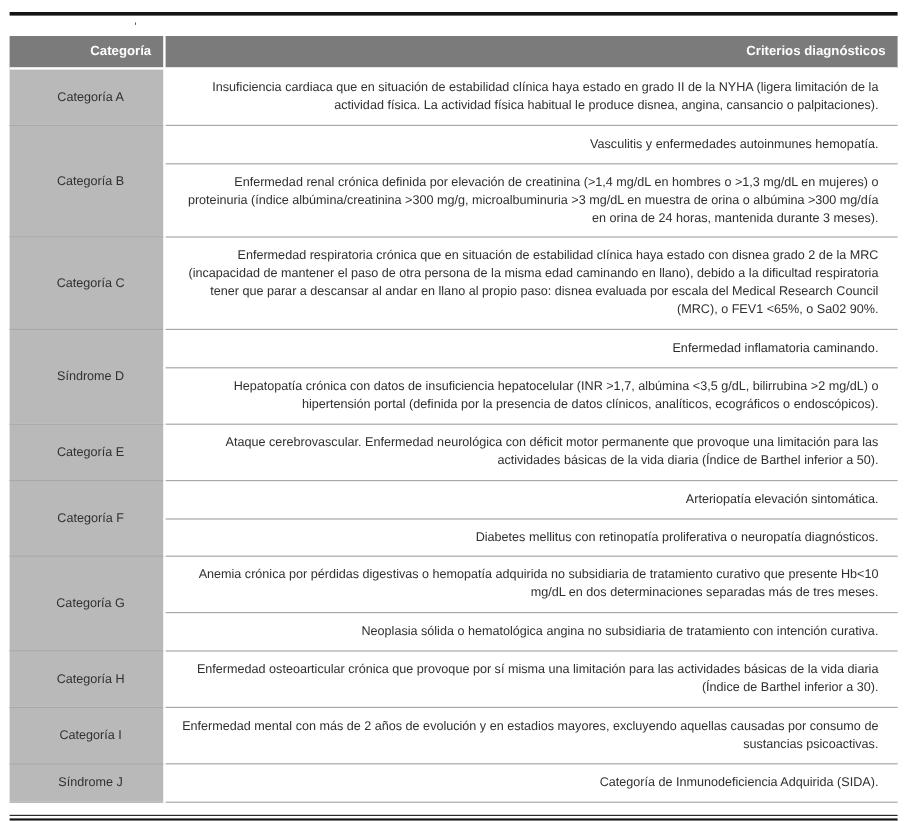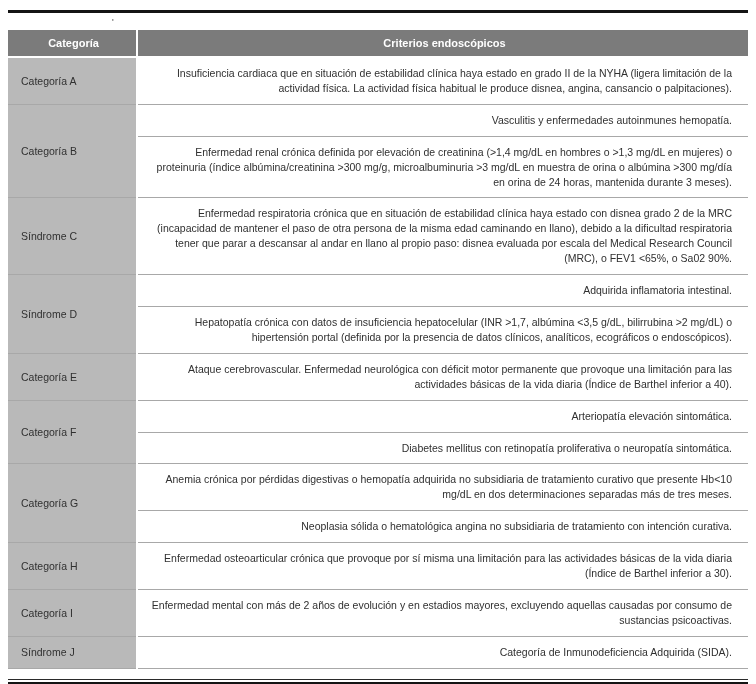--- a/index.html
+++ b/index.html
@@ -33,39 +33,40 @@
   table.criteria-table {
     width: 740px;
     border-collapse: collapse;
     table-layout: fixed;
   }
   table.criteria-table th {
     background: #7b7b7b;
     color: #ffffff;
     font-size: 11px;
     font-weight: bold;
-    text-align: center;
+    text-align: right;
     padding: 7px 10px 7px 13px;
     border-bottom: 2px solid #ffffff;
   }
   th.cat-col {
     width: 105px;
     border-right: 2px solid #ffffff;
   }
   table.criteria-table td {
     vertical-align: middle;
     font-size: 10.5px;
     color: #303030;
     border-bottom: 1px solid #a8a8a8;
   }
   td.cat-cell {
     background: #b9b9b9;
     padding: 7px 6px 7px 13px;
     border-right: 2px solid #ffffff;
     color: #2e2e2e;
+    text-align: center;
   }
   td.crit-cell {
     background: #ffffff;
     padding: 8px 16px 8px 10px;
     line-height: 1.42;
     text-align: right;
   }
   .rule-bottom-wrap {
     margin-top: 10px;
   }
@@ -83,56 +84,56 @@
 <body>
 
 <div class="page">
   <div class="rule-top"></div>
   <span class="footnote-mark">'</span>
 
   <table class="criteria-table">
     <thead>
       <tr>
         <th class="cat-col">Categoría</th>
-        <th>Criterios endoscópicos</th>
+        <th>Criterios diagnósticos</th>
       </tr>
     </thead>
     <tbody id="tbody">
         <tr>
           <td class="cat-cell" rowspan="1">Categoría A</td>
           <td class="crit-cell">Insuficiencia cardiaca que en situación de estabilidad clínica haya estado en grado II de la NYHA (ligera limitación de la actividad física. La actividad física habitual le produce disnea, angina, cansancio o palpitaciones).</td>
         </tr>
         <tr>
           <td class="cat-cell" rowspan="2">Categoría B</td>
           <td class="crit-cell">Vasculitis y enfermedades autoinmunes hemopatía.</td>
         </tr>
         <tr>
           <td class="crit-cell">Enfermedad renal crónica definida por elevación de creatinina (&gt;1,4 mg/dL en hombres o &gt;1,3 mg/dL en mujeres) o proteinuria (índice albúmina/creatinina &gt;300 mg/g, microalbuminuria &gt;3 mg/dL en muestra de orina o albúmina &gt;300 mg/día en orina de 24 horas, mantenida durante 3 meses).</td>
         </tr>
         <tr>
-          <td class="cat-cell" rowspan="1">Síndrome C</td>
+          <td class="cat-cell" rowspan="1">Categoría C</td>
           <td class="crit-cell">Enfermedad respiratoria crónica que en situación de estabilidad clínica haya estado con disnea grado 2 de la MRC (incapacidad de mantener el paso de otra persona de la misma edad caminando en llano), debido a la dificultad respiratoria tener que parar a descansar al andar en llano al propio paso: disnea evaluada por escala del Medical Research Council (MRC), o FEV1 &lt;65%, o Sa02 90%.</td>
         </tr>
         <tr>
           <td class="cat-cell" rowspan="2">Síndrome D</td>
-          <td class="crit-cell">Adquirida inflamatoria intestinal.</td>
+          <td class="crit-cell">Enfermedad inflamatoria caminando.</td>
         </tr>
         <tr>
           <td class="crit-cell">Hepatopatía crónica con datos de insuficiencia hepatocelular (INR &gt;1,7, albúmina &lt;3,5 g/dL, bilirrubina &gt;2 mg/dL) o hipertensión portal (definida por la presencia de datos clínicos, analíticos, ecográficos o endoscópicos).</td>
         </tr>
         <tr>
           <td class="cat-cell" rowspan="1">Categoría E</td>
-          <td class="crit-cell">Ataque cerebrovascular. Enfermedad neurológica con déficit motor permanente que provoque una limitación para las actividades básicas de la vida diaria (Índice de Barthel inferior a 40).</td>
+          <td class="crit-cell">Ataque cerebrovascular. Enfermedad neurológica con déficit motor permanente que provoque una limitación para las actividades básicas de la vida diaria (Índice de Barthel inferior a 50).</td>
         </tr>
         <tr>
           <td class="cat-cell" rowspan="2">Categoría F</td>
           <td class="crit-cell">Arteriopatía elevación sintomática.</td>
         </tr>
         <tr>
-          <td class="crit-cell">Diabetes mellitus con retinopatía proliferativa o neuropatía sintomática.</td>
+          <td class="crit-cell">Diabetes mellitus con retinopatía proliferativa o neuropatía diagnósticos.</td>
         </tr>
         <tr>
           <td class="cat-cell" rowspan="2">Categoría G</td>
           <td class="crit-cell">Anemia crónica por pérdidas digestivas o hemopatía adquirida no subsidiaria de tratamiento curativo que presente Hb&lt;10 mg/dL en dos determinaciones separadas más de tres meses.</td>
         </tr>
         <tr>
           <td class="crit-cell">Neoplasia sólida o hematológica angina no subsidiaria de tratamiento con intención curativa.</td>
         </tr>
         <tr>
           <td class="cat-cell" rowspan="1">Categoría H</td>

